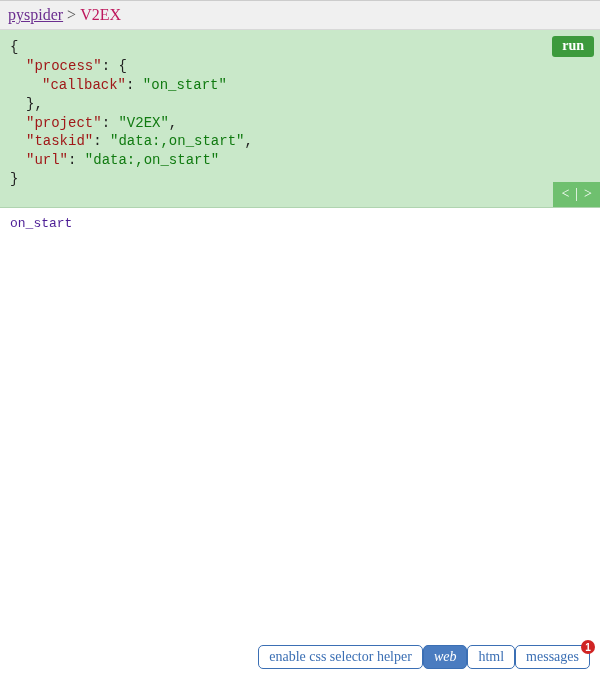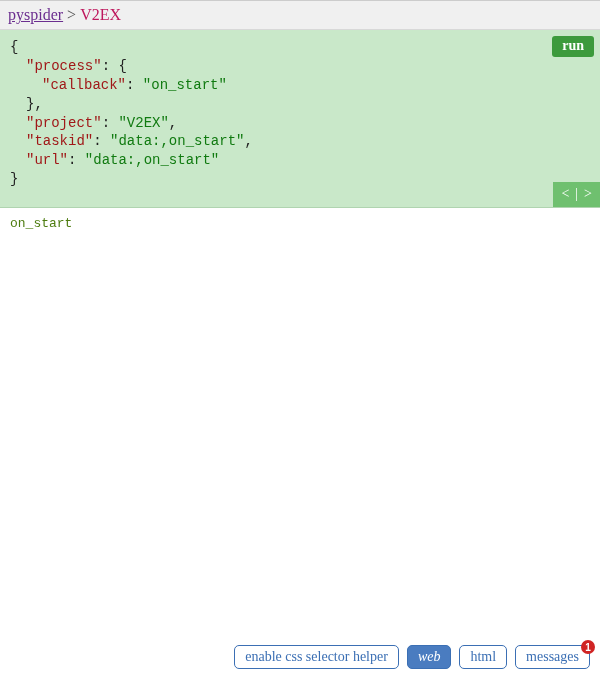--- a/index.html
+++ b/index.html
@@ -72,33 +72,32 @@
     display: flex;
     align-items: center;
     gap: 6px;
   }
   .nav-arrows span { cursor: pointer; }
 
   .result-area {
     padding: 8px 10px;
     font-family: "Courier New", Courier, monospace;
     font-size: 13px;
-    color: #4d7c0f;
+    color: #4c1d95;
     height: 430px;
     overflow: auto;
   }
 
   .bottom-tabs {
     position: absolute;
     left: 0; right: 0; bottom: 0;
     height: 42px;
     display: flex;
     align-items: center;
     justify-content: flex-end;
-    gap: 8px;
     padding: 0 10px;
     background: #fff;
   }
   .pill {
     display: inline-flex;
     align-items: center;
     border: 1px solid #3b6fb4;
     color: #3b6fb4;
     background: #fff;
     font-size: 14px;

